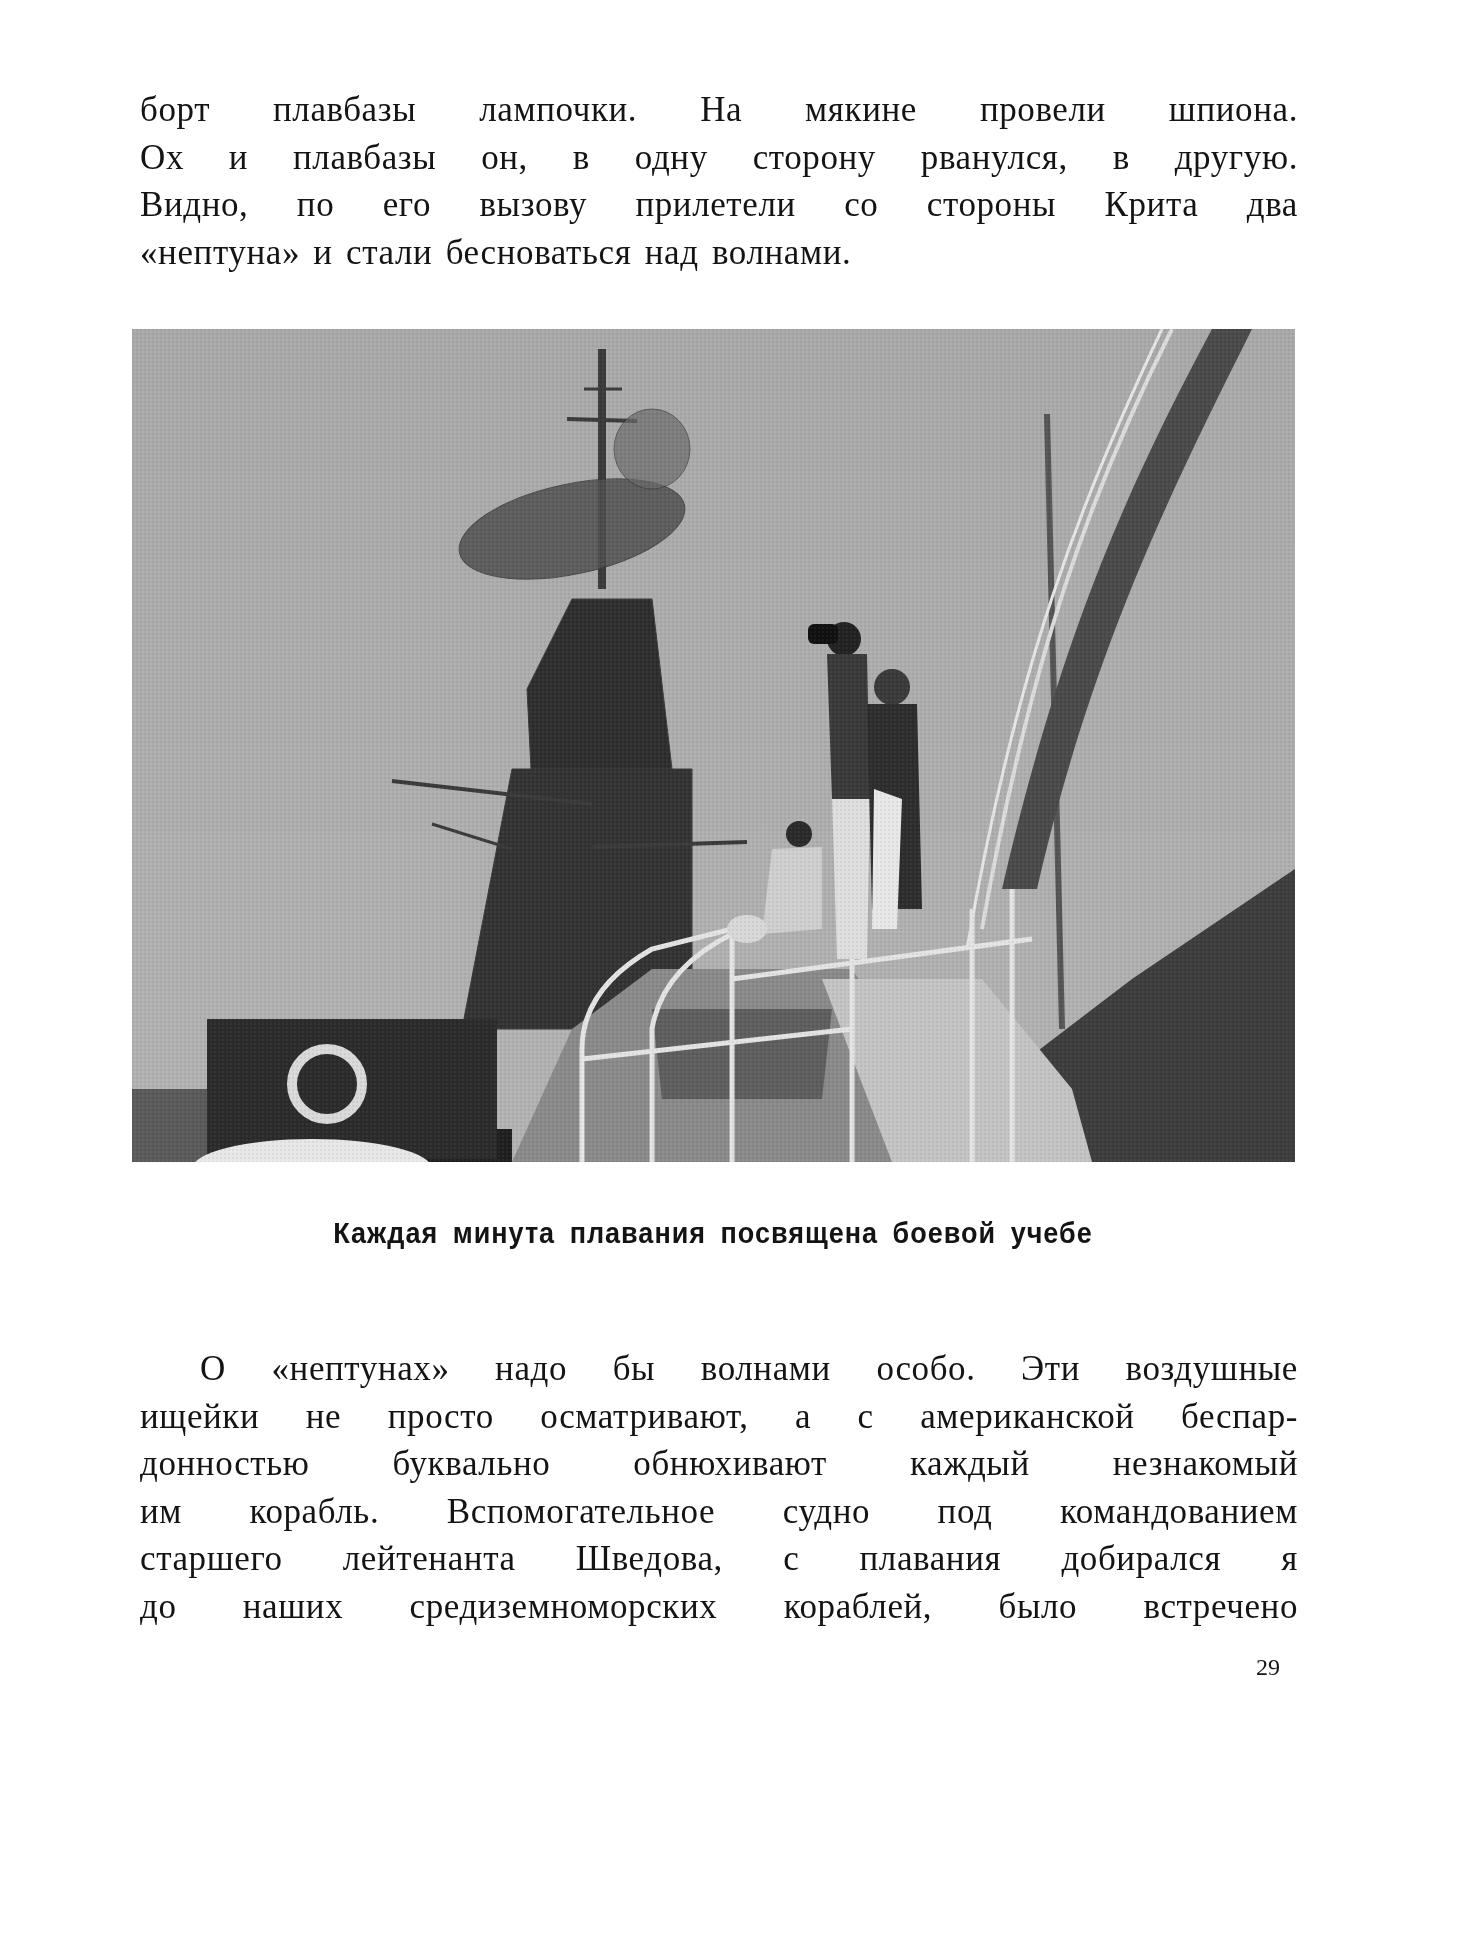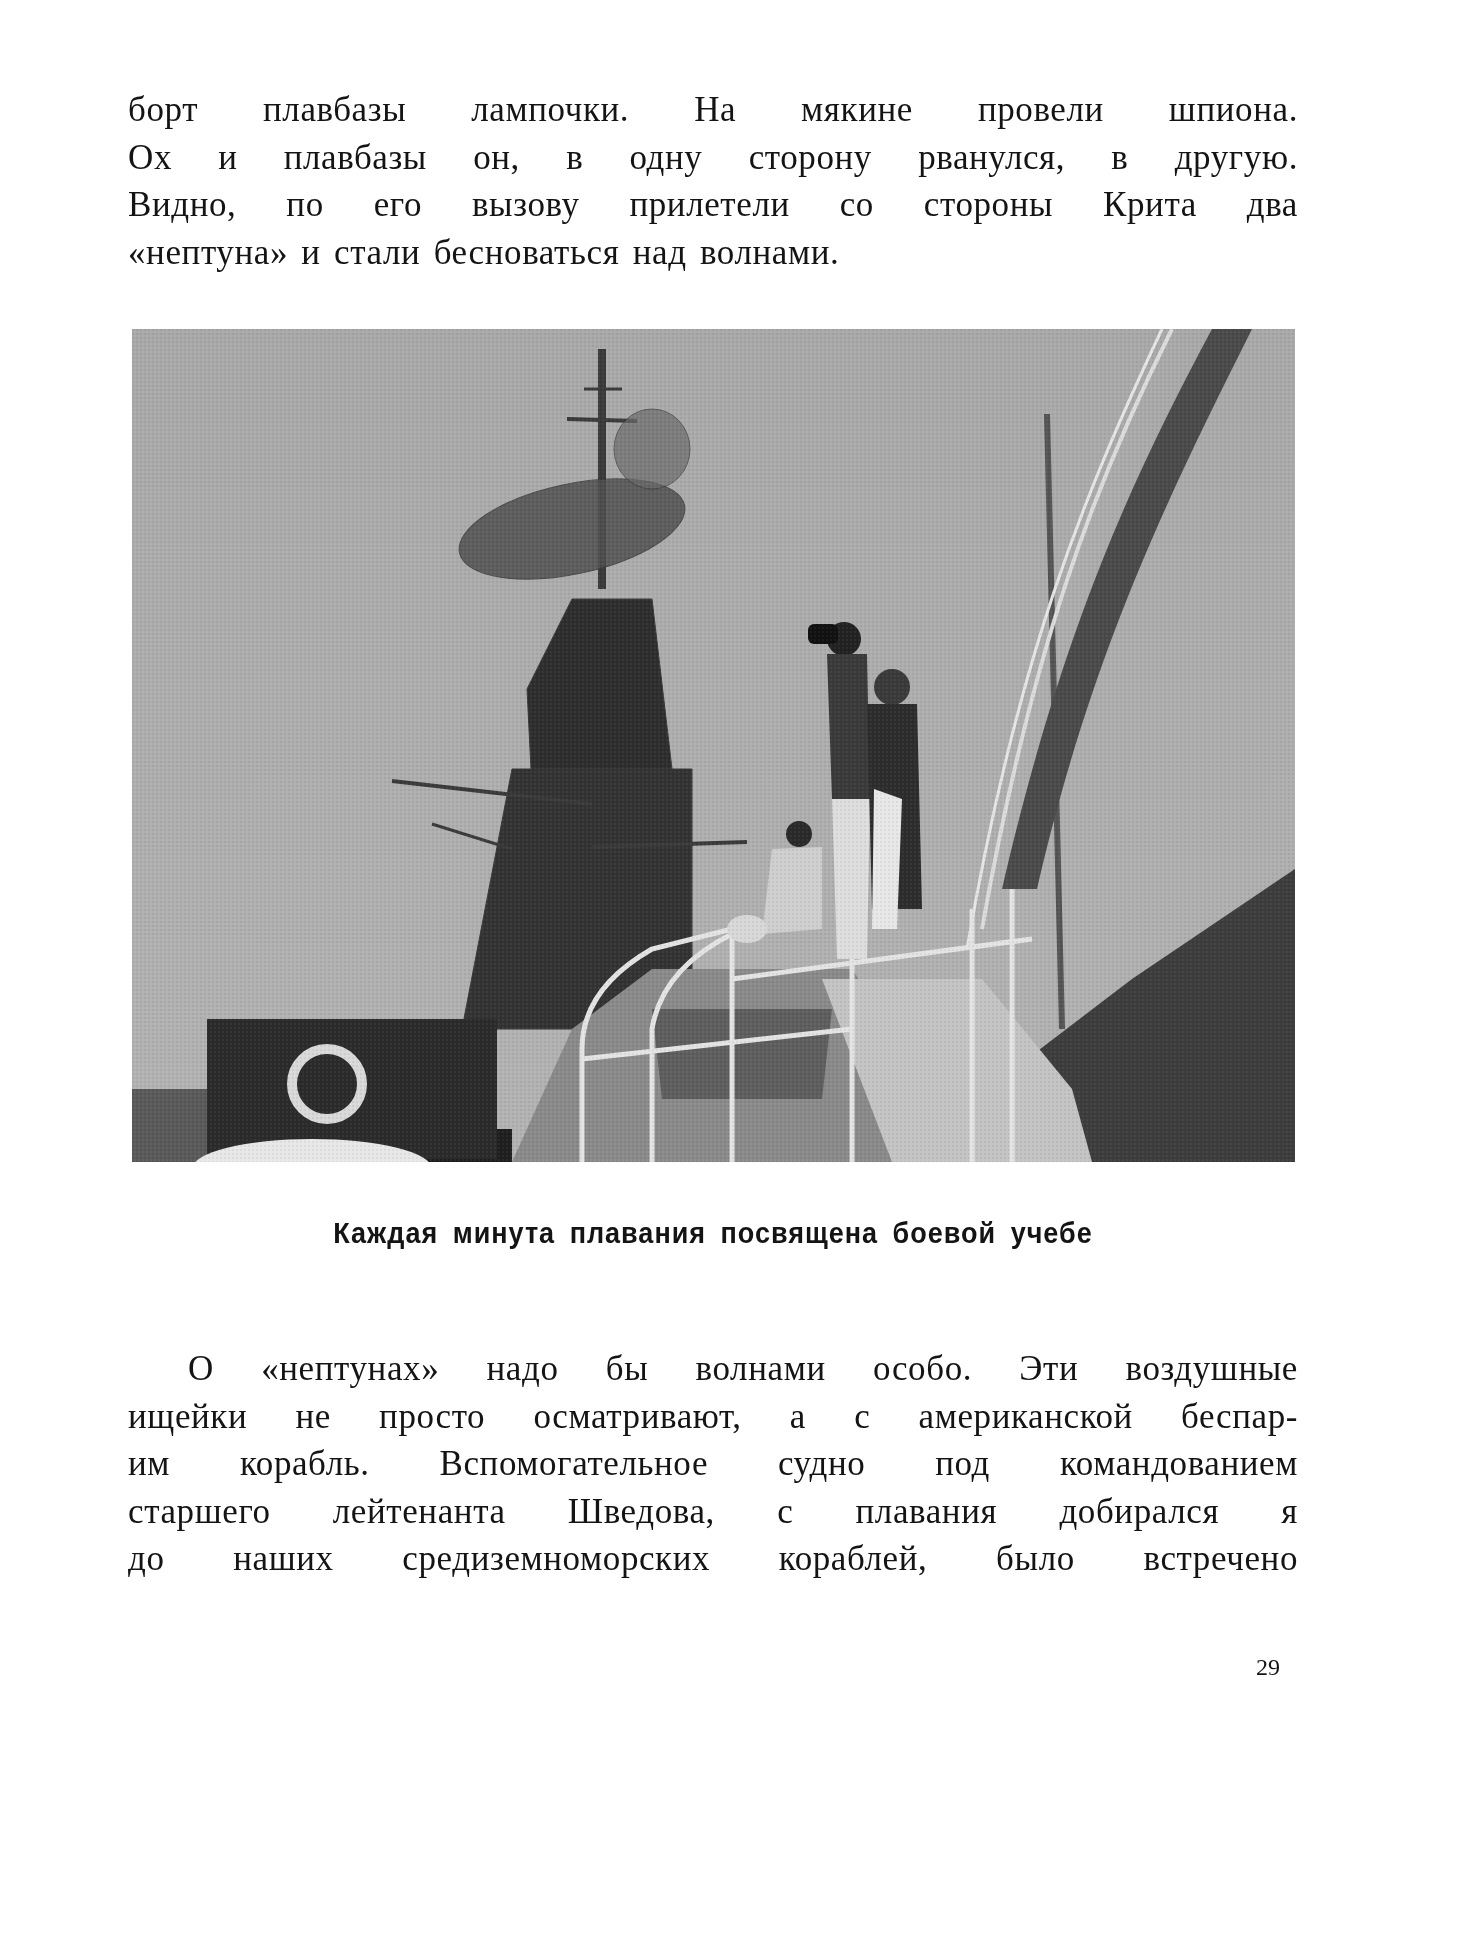--- a/index.html
+++ b/index.html
@@ -24,20 +24,21 @@
       text-align: justify;
       letter-spacing: 0.6px;
       word-spacing: 4px;
     }
     .para .line {
       display: block;
       text-align: justify;
       text-align-last: justify;
       white-space: nowrap;
       height: 47.5px;
+      margin-left: 12px;
     }
     .para .line.last {
       text-align-last: left;
     }
     #para-top { top: 86px; }
     #para-bottom { top: 1345px; }
     #para-bottom .line.indent { padding-left: 60px; }
 
     .photo {
       position: absolute;
@@ -161,18 +162,19 @@
 
     <rect width="1163" height="833" fill="url(#halftone)"></rect>
   </svg>
 </div>
 
 <div class="caption">Каждая минута плавания посвящена боевой учебе</div>
 
 <div class="para" id="para-bottom">
   <span class="line indent">О «нептунах» надо бы волнами особо. Эти воздушные</span>
   <span class="line">ищейки не просто осматривают, а с американской беспар-</span>
+  <span class="line">донностью буквально обнюхивают каждый незнакомый</span>
   <span class="line">им корабль. Вспомогательное судно под командованием</span>
   <span class="line">старшего лейтенанта Шведова, с плавания добирался я</span>
   <span class="line">до наших средиземноморских кораблей, было встречено</span>
 </div>
 
 <div class="page-number">29</div>
 
 </body></html>

